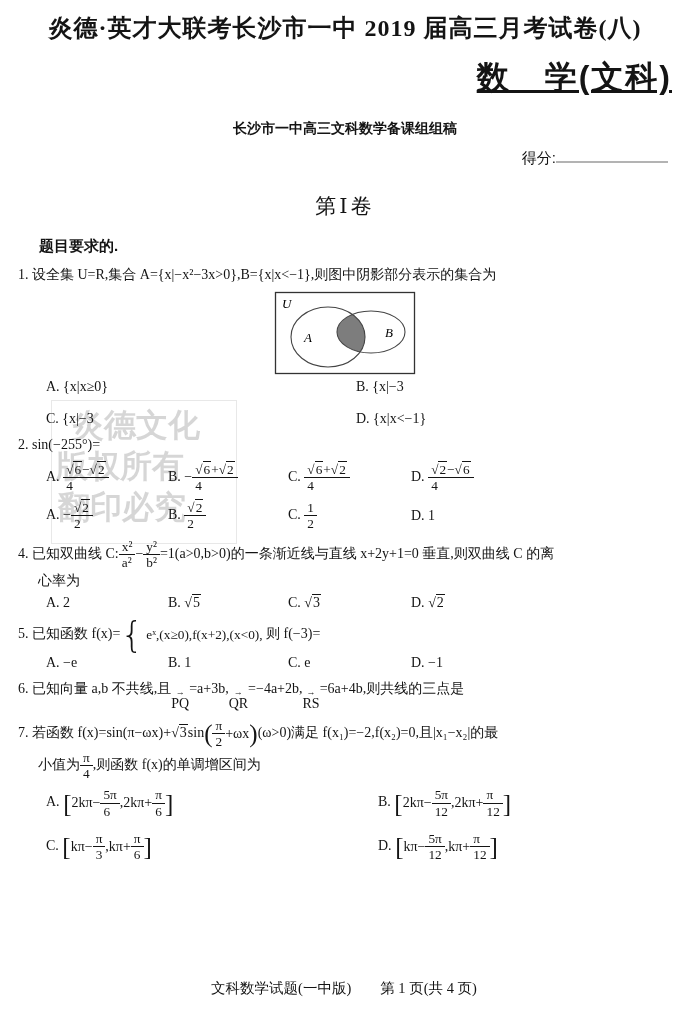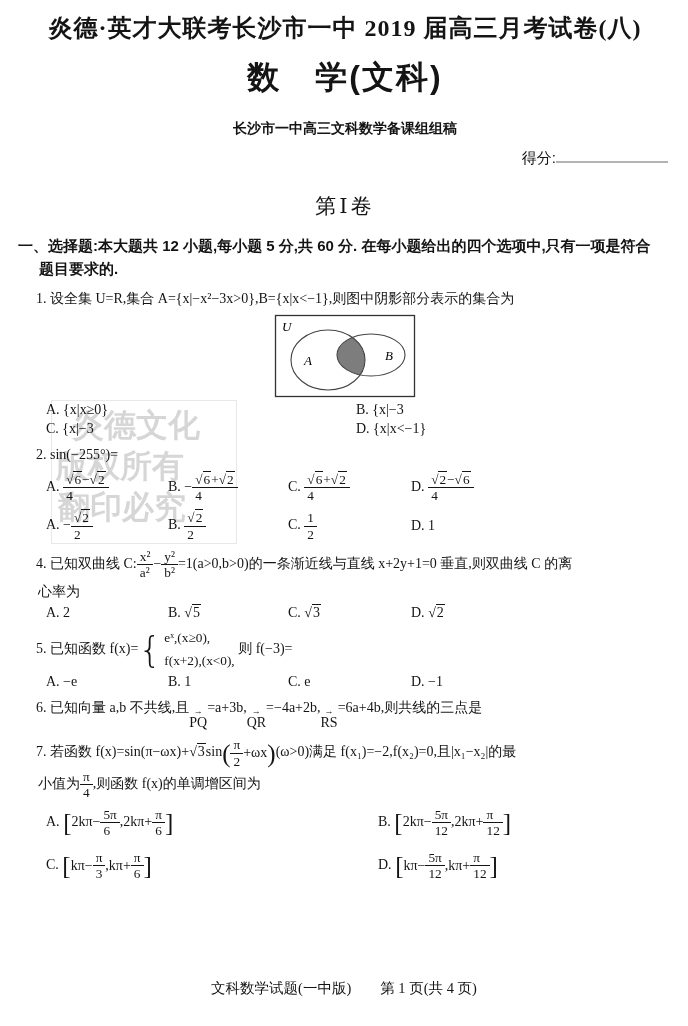--- a/index.html
+++ b/index.html
@@ -5,53 +5,53 @@
   html,body{margin:0;padding:0;}
   body{
     width:688px;height:1026px;
     background:#ffffff;color:#141414;
     font-family:"Liberation Serif","DejaVu Serif",serif;
     font-size:14px;position:relative;overflow:hidden;
   }
   .page{position:absolute;inset:0;padding:12px 16px 16px 18px;box-sizing:border-box;z-index:1;}
   
   .exam-header{font-weight:900;font-size:24px;text-align:center;letter-spacing:1px;white-space:nowrap;}
-  .exam-title{font-size:32px;font-weight:bold;text-align:center;margin-top:12px;
-              font-family:"Liberation Sans","DejaVu Sans",sans-serif;letter-spacing:2px;}
+  .exam-title{font-size:32px;font-weight:bold;text-align:right;margin-top:12px;
+              font-family:"Liberation Sans","DejaVu Sans",sans-serif;letter-spacing:2px;text-decoration:underline;}
   .exam-subtitle{font-size:14px;font-weight:bold;text-align:center;margin-top:20px;
                  font-family:"Liberation Sans","DejaVu Sans",sans-serif;}
   .score-row{text-align:right;margin-top:10px;padding-right:4px;font-size:15px;
              font-family:"Liberation Sans","DejaVu Sans",sans-serif;}
   .score-line{display:inline-block;width:112px;height:13px;border-bottom:2px solid #b3b3b3;}
   
   .volume-title{text-align:center;font-size:21px;margin-top:24px;letter-spacing:3px;font-weight:500;}
   .instructions{font-weight:bold;font-size:15px;margin-top:14px;line-height:1.55;
                 font-family:"Liberation Sans","DejaVu Sans",sans-serif;}
   .instructions .cont{padding-left:21px;}
   
   .q{margin-top:7px;}
-  .stem{line-height:1.55;white-space:nowrap;margin-left:18px;}
+  .stem{line-height:1.55;white-space:nowrap;}
   .stem-cont{padding-left:20px;line-height:1.55;white-space:nowrap;}
   .opts{display:grid;padding-left:28px;align-items:center;margin-top:3px;white-space:nowrap;}
   .cols4{grid-template-columns:122px 120px 123px auto;}
-  .cols2{grid-template-columns:310px auto;row-gap:3px;}
+  .cols2{grid-template-columns:310px auto;row-gap:16px;}
   .cols2-wide{grid-template-columns:332px auto;row-gap:12px;}
   .opts.tall{margin-top:6px;margin-bottom:4px;}
   
   .frac{display:inline-block;vertical-align:middle;text-align:left;line-height:1.15;font-size:0.95em;}
   .frac .fn{display:block;padding:0 3px;}
   .frac .fd{display:block;border-top:1px solid currentColor;padding:0 3px;}
   .sqrt{white-space:nowrap;}
   .sqrt .bar{border-top:1px solid currentColor;padding:0 1px;}
   .vec{display:inline-flex;flex-direction:column;align-items:center;line-height:1;vertical-align:-2px;}
   .vec .arr{font-size:9px;line-height:0.65;height:7px;}
   .cases{display:inline-flex;align-items:center;vertical-align:middle;}
   .cases .brc{font-size:36px;font-weight:200;line-height:0.95;margin-right:3px;
               font-family:"DejaVu Sans",sans-serif;}
-  .cases .clines{display:inline-flex;flex-direction:column;row-gap:2px;text-align:left;font-size:0.95em;}
+  .cases .clines{display:inline-flex;flex-direction:row;row-gap:2px;text-align:left;font-size:0.95em;}
   .ibr{display:inline-flex;align-items:center;vertical-align:middle;}
   .ibr .br{font-size:25px;line-height:1;font-weight:300;}
   .ibr .ibody{display:inline-flex;align-items:center;}
   
   .venn-wrap{display:flex;justify-content:center;margin:5px 0 4px 0;}
   
   .footer{position:absolute;bottom:28px;left:0;right:0;text-align:center;font-size:14.5px;z-index:1;}
   
   .wm{position:absolute;left:51px;top:400px;width:184px;height:142px;z-index:0;
       border:1px solid rgba(0,0,0,0.09);color:rgba(0,0,0,0.16);
@@ -77,21 +77,20 @@
   <div class="exam-title">数　学(文科)</div>
   <div class="exam-subtitle">长沙市一中高三文科数学备课组组稿</div>
 
   <div class="score-row">
     <span>得分:</span><span class="score-line"></span>
   </div>
 
   <div class="volume-title">第Ⅰ卷</div>
 
   <div class="instructions">
-    <div>一、选择题:本大题共 12 小题,每小题 5 分,共 60 分. 在每小题给出的四个选项中,只有一项是符合</div>
     <div class="cont">题目要求的.</div>
   </div>
 
   <div class="q">
     <div class="stem">1. 设全集 U=R,集合 A={x|−x²−3x&gt;0},B={x|x&lt;−1},则图中阴影部分表示的集合为</div>
     <div class="venn-wrap">
       <svg width="142" height="84" viewBox="0 0 142 84">
         <rect x="1.5" y="1.5" width="139" height="81" fill="#ffffff" stroke="#333333" stroke-width="1.3"></rect>
         <clipPath id="clipA">
             <ellipse cx="54" cy="46" rx="37" ry="30"></ellipse>

